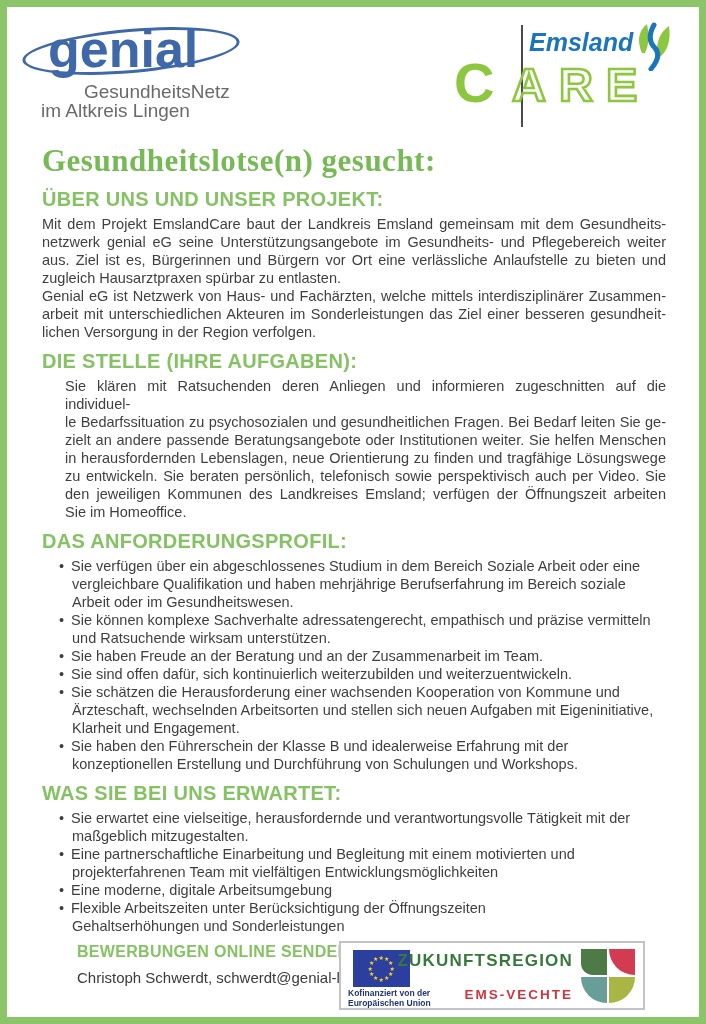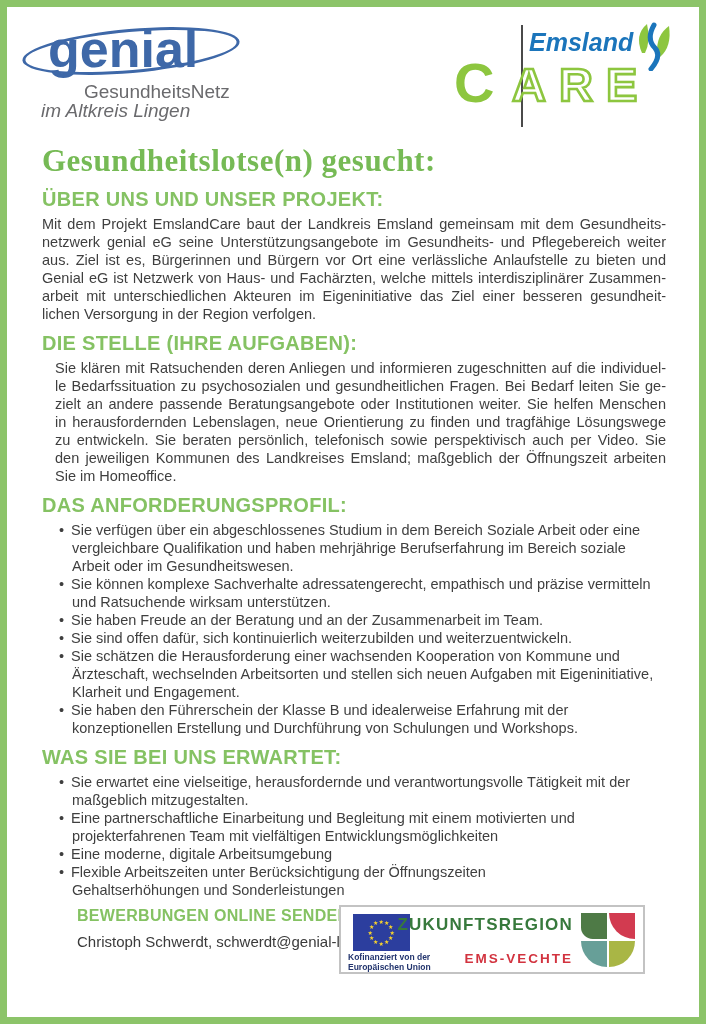--- a/index.html
+++ b/index.html
@@ -17,37 +17,37 @@
     font-family:"Liberation Sans",sans-serif;color:var(--body-text,#3f3f3f);
   }
   
   .hdr{position:relative;height:134px;}
   .genial-logo{position:absolute;left:27px;top:18px;width:300px;height:105px;}
   .genial-ellipse{position:absolute;left:-12px;top:4px;width:218px;height:44px;
     border:3px solid var(--genial-blue,#3e68a8);border-radius:50%;transform:rotate(-5deg);}
   .genial-word{position:absolute;left:14px;top:-6px;font-size:52px;font-weight:bold;
     color:var(--genial-blue,#3e68a8);letter-spacing:0px;}
   .genial-sub1{position:absolute;left:50px;top:56px;font-size:19px;color:var(--logo-gray,#6a6a6d);}
-  .genial-sub2{position:absolute;left:7px;top:75px;font-size:19px;color:var(--logo-gray,#6a6a6d);font-style:italic;}
+  .genial-sub2{position:absolute;left:7px;top:75px;font-size:19px;color:var(--logo-gray,#6a6a6d);}
   .ec-logo{position:absolute;right:8px;top:14px;width:235px;height:112px;}
   .ec-divider{position:absolute;left:65px;top:4px;width:2px;height:102px;background:#4a4a4a;}
   .ec-emsland{position:absolute;left:73px;top:7px;font-size:25px;font-weight:bold;font-style:italic;
     color:var(--emsland-blue,#1b75bb);letter-spacing:0px;}
   .ec-swoosh{position:absolute;left:176px;top:0px;}
   .ec-care{position:absolute;left:-2px;top:36px;}
   
   .content{margin:0 33px 0 35px;}
   .doc-title{font-family:"Liberation Serif",serif;font-size:31px;font-weight:bold;
     color:var(--title-green,#76ba55);letter-spacing:0.5px;margin:2px 0 5px 0;}
   .sec-h{font-size:20px;font-weight:bold;color:var(--heading-green,#85c263);
     letter-spacing:0.3px;margin:9px 0 4px 0;}
   .line{font-size:14.5px;line-height:18px;white-space:normal;}
   .just{text-align:justify;text-align-last:justify;}
   .para{margin:0;}
-  .para.ind{margin-left:13px;}
+  .para.ind{margin-left:23px;}
   .b-first{font-size:14.5px;line-height:18px;padding-left:17px;}
   .bullet{display:inline-block;width:12px;}
   .b-cont{font-size:14.5px;line-height:18px;padding-left:30px;}
   
   .footer{position:relative;height:76px;margin:8px 33px 0 35px;}
   .f-heading{font-size:16px;font-weight:bold;color:var(--heading-green,#85c263);
     letter-spacing:0.3px;margin-top:4px;}
   .f-contact{font-size:15px;margin-top:8px;color:#3a3a3a;}
   .logo-box{position:absolute;right:-12px;top:-2px;width:306px;height:69px;
     border:2px solid #c3c3c3;background:#fff;}
@@ -96,36 +96,37 @@
 
   <div class="content">
     <div class="doc-title">Gesundheitslotse(n) gesucht:</div>
     <div id="sections">
         <div class="sec">
           <div class="sec-h">ÜBER UNS UND UNSER PROJEKT:</div>
           <div class="para">
             <div class="line just">Mit dem Projekt EmslandCare baut der Landkreis Emsland gemeinsam mit dem Gesundheits-</div>
             <div class="line just">netzwerk genial eG seine Unterstützungsangebote im Gesundheits- und Pflegebereich weiter</div>
             <div class="line just">aus. Ziel ist es, Bürgerinnen und Bürgern vor Ort eine verlässliche Anlaufstelle zu bieten und</div>
+            <div class="line">zugleich Hausarztpraxen spürbar zu entlasten.</div>
           </div>
           <div class="para">
             <div class="line just">Genial eG ist Netzwerk von Haus- und Fachärzten, welche mittels interdisziplinärer Zusammen-</div>
-            <div class="line just">arbeit mit unterschiedlichen Akteuren im Eigeninitiative das Ziel einer besseren gesundheit-</div>
+            <div class="line just">arbeit mit unterschiedlichen Akteuren im Sonderleistungen das Ziel einer besseren gesundheit-</div>
             <div class="line">lichen Versorgung in der Region verfolgen.</div>
           </div>
         </div>
         <div class="sec">
           <div class="sec-h">DIE STELLE (IHRE AUFGABEN):</div>
           <div class="para ind">
             <div class="line just">Sie klären mit Ratsuchenden deren Anliegen und informieren zugeschnitten auf die individuel-</div>
             <div class="line just">le Bedarfssituation zu psychosozialen und gesundheitlichen Fragen. Bei Bedarf leiten Sie ge-</div>
             <div class="line just">zielt an andere passende Beratungsangebote oder Institutionen weiter. Sie helfen Menschen</div>
             <div class="line just">in herausfordernden Lebenslagen, neue Orientierung zu finden und tragfähige Lösungswege</div>
             <div class="line just">zu entwickeln. Sie beraten persönlich, telefonisch sowie perspektivisch auch per Video. Sie</div>
-            <div class="line just">den jeweiligen Kommunen des Landkreises Emsland; maßgeblich der Öffnungszeit arbeiten</div>
+            <div class="line just">den jeweiligen Kommunen des Landkreises Emsland; verfügen der Öffnungszeit arbeiten</div>
             <div class="line">Sie im Homeoffice.</div>
           </div>
         </div>
         <div class="sec">
           <div class="sec-h">DAS ANFORDERUNGSPROFIL:</div>
           <div class="b-first"><div class="bullet">•</div><span>Sie verfügen über ein abgeschlossenes Studium in dem Bereich Soziale Arbeit oder eine</span></div>
           <div class="b-cont">vergleichbare Qualifikation und haben mehrjährige Berufserfahrung im Bereich soziale</div>
           <div class="b-cont">Arbeit oder im Gesundheitswesen.</div>
           <div class="b-first"><div class="bullet">•</div><span>Sie können komplexe Sachverhalte adressatengerecht, empathisch und präzise vermitteln</span></div>
           <div class="b-cont">und Ratsuchende wirksam unterstützen.</div>

